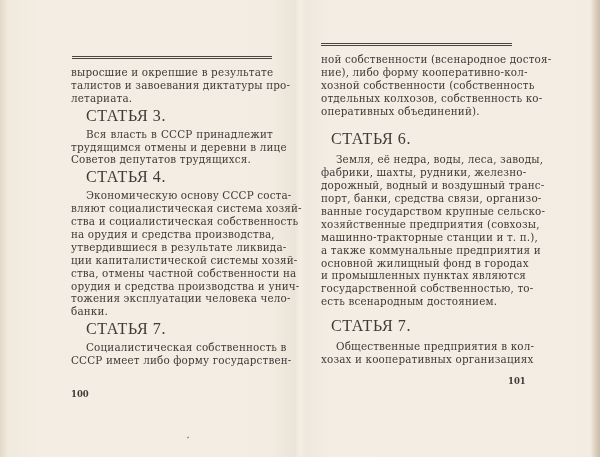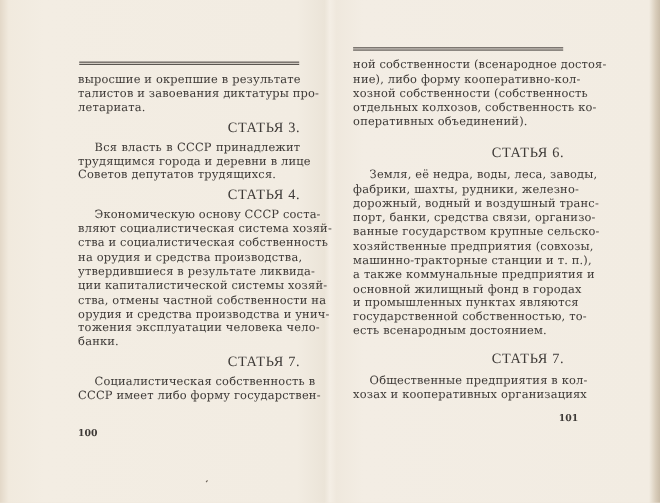--- a/index.html
+++ b/index.html
@@ -27,24 +27,23 @@
       position: absolute;
       font-size: 10.4px; line-height: 12.9px;
       letter-spacing: 0.15px;
     }
     .page-left .text { left: 71px; top: 66px; width: 202px; }
     .page-right .text { left: 21px; top: 53px; width: 192px; }
     .line { display: block; text-align: justify; text-align-last: justify; white-space: nowrap; height: 12.9px; }
     .line.last { text-align-last: left; }
     .line.indent { text-indent: 15px; }
     .heading {
-      display: block; font-size: 13px; letter-spacing: 0.6px;
+      display: block; font-size: 16px; letter-spacing: 0.6px;
       padding-left: 15px; margin-top: 5px; margin-bottom: 4px; height: 14px;
       font-family: "Liberation Serif", serif;
-      text-align: right;
     }
     .page-right .heading { padding-left: 10px; margin-top: 16px; margin-bottom: 6px; }
     .page-right .heading.h7 { margin-top: 12px; }
     .pagenum { position: absolute; font-size: 8.5px; font-weight: bold; }
     .page-left .pagenum { left: 71px; top: 389px; }
     .page-right .pagenum { left: 208px; top: 376px; }
     .speck { position: absolute; width: 2px; height: 1px; background: #6b6158; transform: rotate(-50deg); }
   </style>
 </head>
 <body>
@@ -54,21 +53,21 @@
     <div class="rule"></div>
     <div class="text" id="left-text">
         <div>
           <span class="line">выросшие и окрепшие в результате</span>
           <span class="line">талистов и завоевания диктатуры про-</span>
           <span class="line last">летариата.</span>
         </div>
         <span class="heading">СТАТЬЯ 3.</span>
         <div>
           <span class="line indent">Вся власть в СССР принадлежит</span>
-          <span class="line">трудящимся города и деревни в лице</span>
+          <span class="line">трудящимся отмены и деревни в лице</span>
           <span class="line last">Советов депутатов трудящихся.</span>
         </div>
         <span class="heading">СТАТЬЯ 4.</span>
         <div>
           <span class="line indent">Экономическую основу СССР соста-</span>
           <span class="line">вляют социалистическая система хозяй-</span>
           <span class="line">ства и социалистическая собственность</span>
           <span class="line">на орудия и средства производства,</span>
           <span class="line">утвердившиеся в результате ликвида-</span>
           <span class="line">ции капиталистической системы хозяй-</span>

